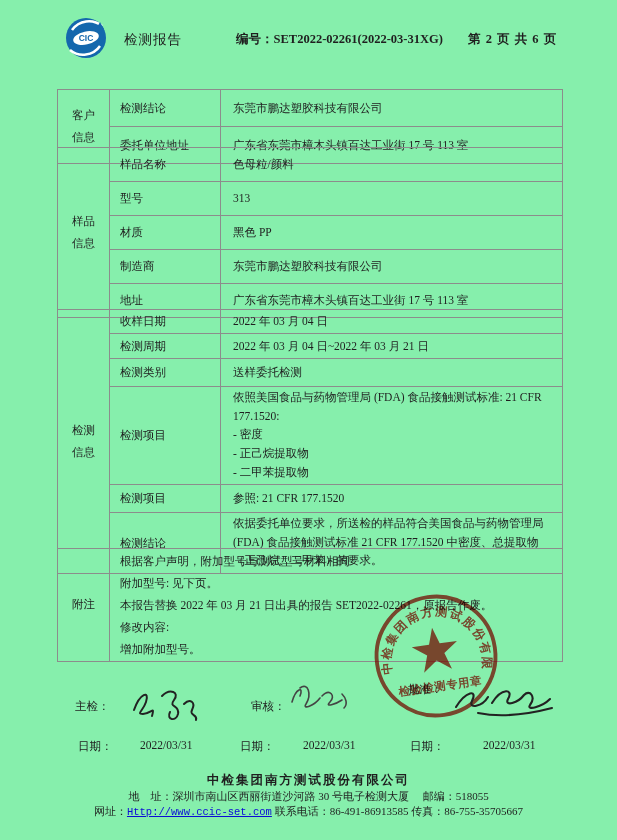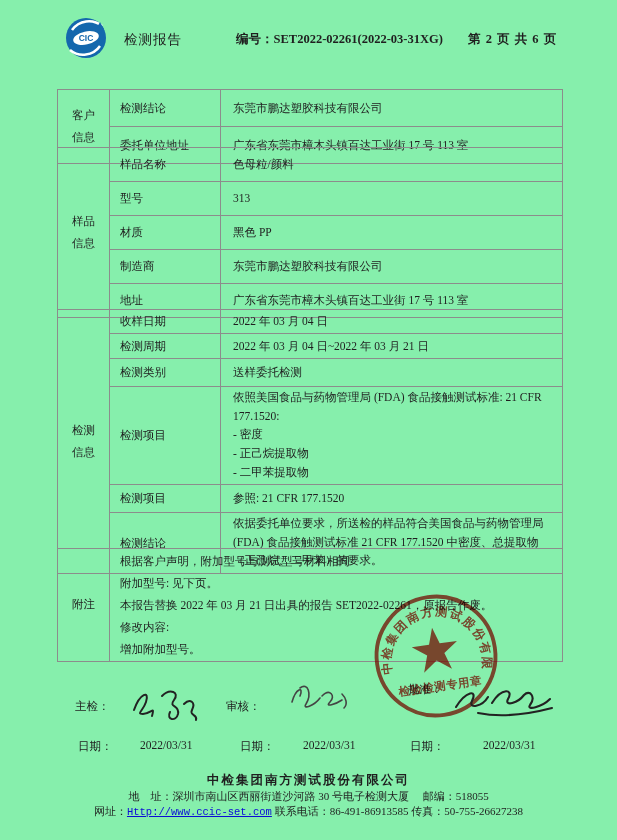--- a/index.html
+++ b/index.html
@@ -159,21 +159,21 @@
 
   <span class="siglabel" style="left:75px;top:699px">主检：</span>
   <svg class="sig" style="left:126px;top:684px" width="80" height="42" viewBox="0 0 80 42">
     <g fill="none" stroke="#222" stroke-width="2" stroke-linecap="round">
       <path d="M8 26 C14 9,24 6,20 18 C17 27,10 30,17 30 C25 30,29 21,26 32"></path>
       <path d="M36 12 C44 4,54 8,48 16 C42 24,54 20,52 30 C50 38,40 36,44 28"></path>
       <path d="M58 20 C64 14,70 18,66 26 C63 32,72 30,70 36"></path>
     </g>
   </svg>
 
-  <span class="siglabel" style="left:226px;top:699px">审核：</span>
+  <span class="siglabel" style="left:251px;top:699px">审核：</span>
   <svg class="sig" style="left:284px;top:680px" width="72" height="42" viewBox="0 0 72 42">
     <g fill="none" stroke="#444" stroke-width="1.6" stroke-linecap="round">
       <path d="M8 22 C12 8,20 6,16 16"></path>
       <path d="M16 8 C24 2,28 14,22 24 C18 30,30 26,36 18"></path>
       <path d="M38 16 C46 8,52 16,46 22 C40 28,52 24,58 20"></path>
       <path d="M58 14 C62 18,64 24,60 28"></path>
     </g>
   </svg>
 
   <span class="siglabel" style="left:408px;top:682px;z-index:4">批准：</span>
@@ -192,16 +192,16 @@
     <span style="left:303px;top:739px">2022/03/31</span>
     <span style="left:410px;top:739px">日期：</span>
     <span style="left:483px;top:739px">2022/03/31</span>
   </div>
 
   <div class="foot foot-co">中检集团南方测试股份有限公司</div>
   <div class="foot foot-line">地　址：深圳市南山区西丽街道沙河路 30 号电子检测大厦　 邮编：518055</div>
   <div class="foot foot-line2">
     <span>网址：</span><a class="link" href="#">Http://www.ccic-set.com</a>
     <span>联系电话：</span><span>86-491-86913585</span>
-    <span>传真：</span><span>50-755-26627238</span>
+    <span>传真：</span><span>86-755-35705667</span>
   </div>
 
 </div>
 
 </body></html>

